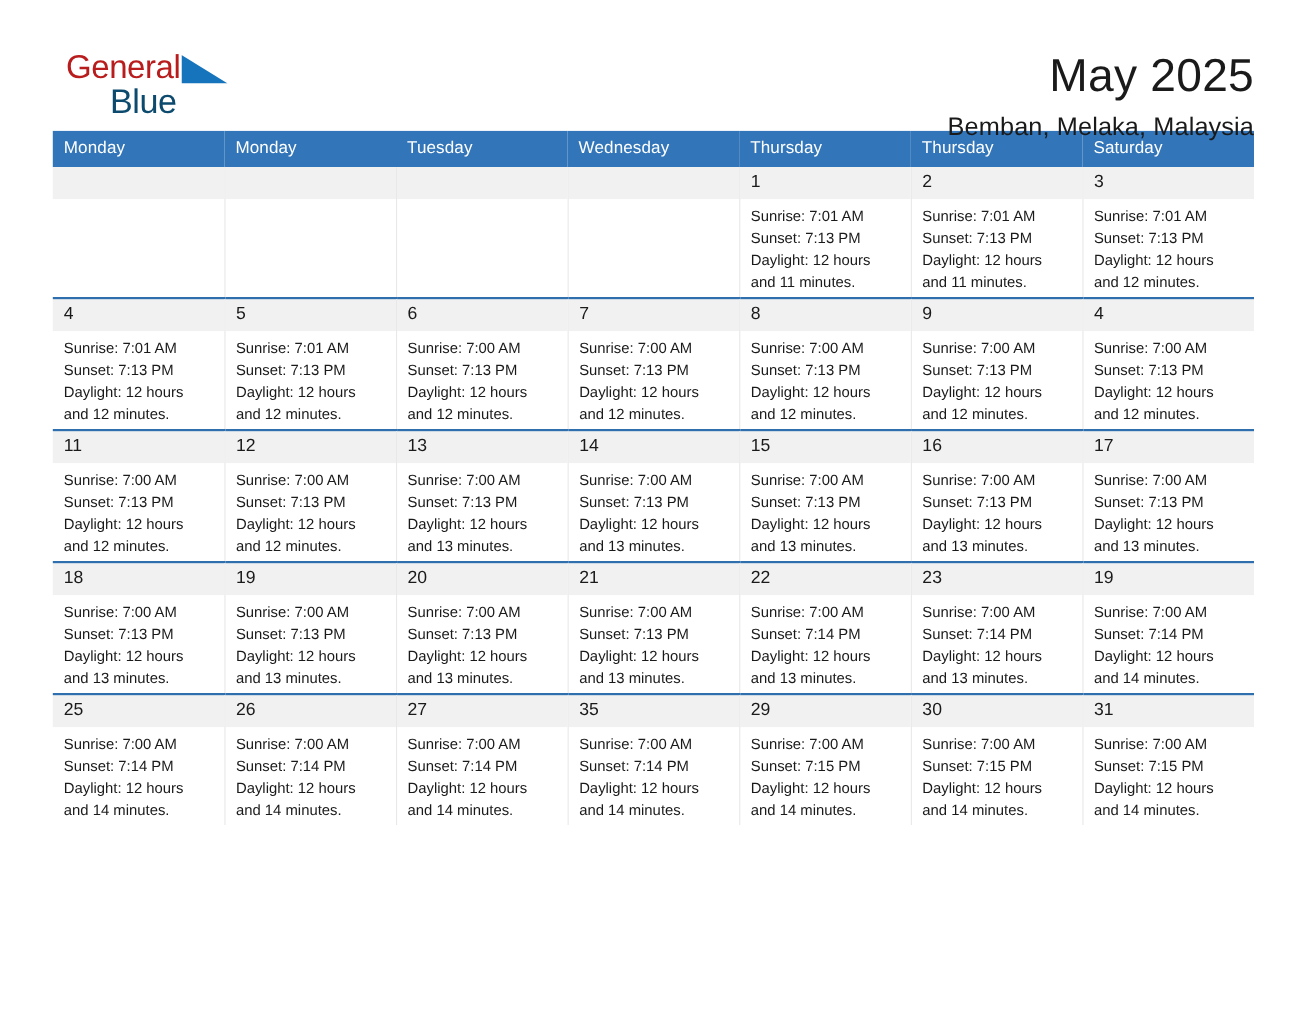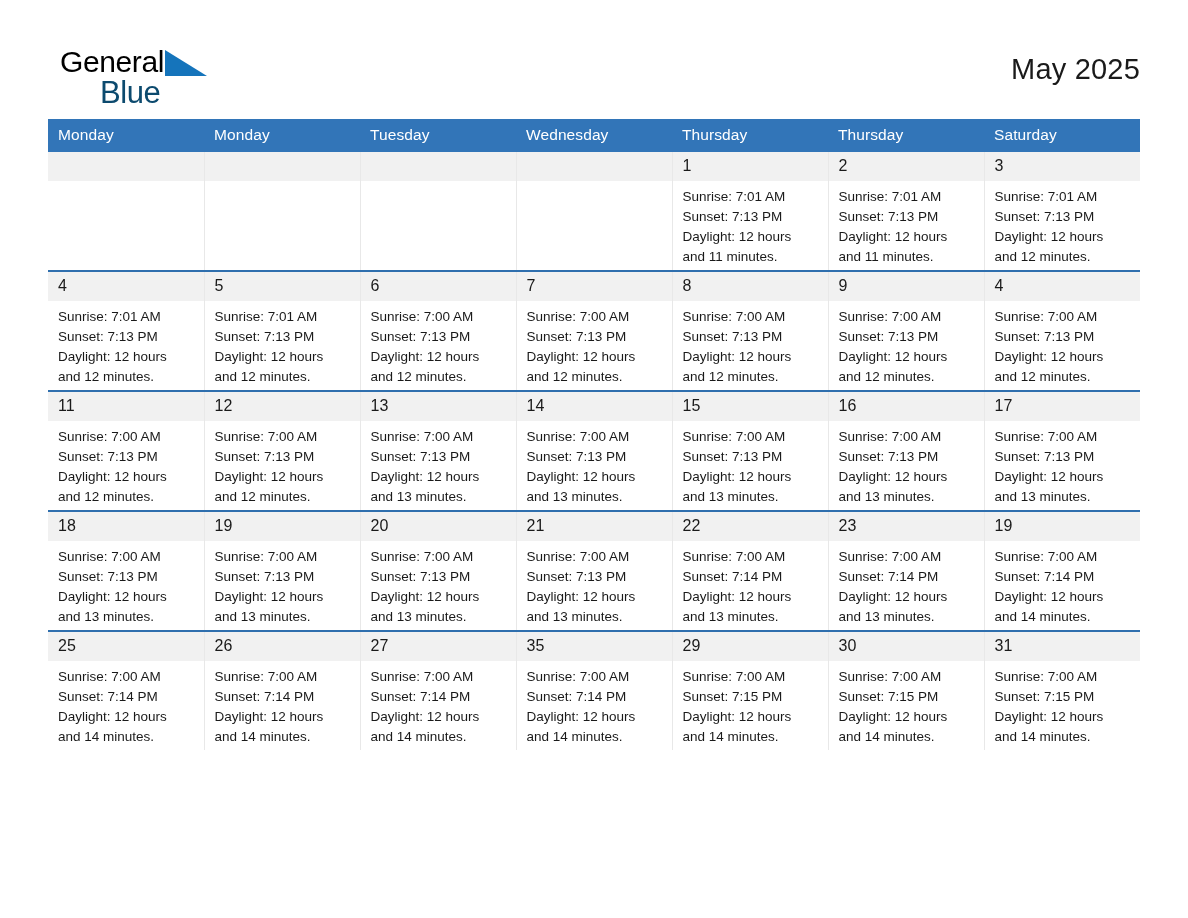--- a/index.html
+++ b/index.html
@@ -39,21 +39,21 @@
     box-sizing: border-box;
   }
   .logo-row1 {
     display: flex;
     align-items: flex-end;
     height: 36px;
   }
   .logo-general {
     font-size: 30px;
     letter-spacing: -0.4px;
-    color: #000000;
+    color: #b91c1c;
     line-height: 32px;
   }
   .logo-flag {
     width: 42px;
     height: 26px;
     margin-left: 1px;
     margin-bottom: 2px;
   }
   .logo-row2 {
     margin-top: -2px;
@@ -64,21 +64,21 @@
     color: #0c4a6e;
     line-height: 34px;
     letter-spacing: -0.4px;
   }
 
   .titles {
     text-align: right;
     padding-top: 2px;
   }
   .cal-title {
-    font-size: 29px;
+    font-size: 42px;
     font-weight: normal;
     color: #1a1a1a;
     line-height: 50px;
     letter-spacing: 0.2px;
   }
   .cal-subtitle {
     font-size: 23px;
     color: #1a1a1a;
     line-height: 30px;
     margin-top: 6px;
@@ -149,20 +149,21 @@
           <polygon points="0,0 42,26 0,26" fill="#1574bb"></polygon>
         </svg>
       </div>
       <div class="logo-row2">
         <span class="logo-blue">Blue</span>
       </div>
     </div>
 
     <div class="titles">
       <div class="cal-title">May 2025</div>
+      <div class="cal-subtitle">Bemban, Melaka, Malaysia</div>
     </div>
 
   </div>
 
   <table class="calendar">
     <thead>
       <tr>
         <th>Monday</th>
         <th>Monday</th>
         <th>Tuesday</th>

